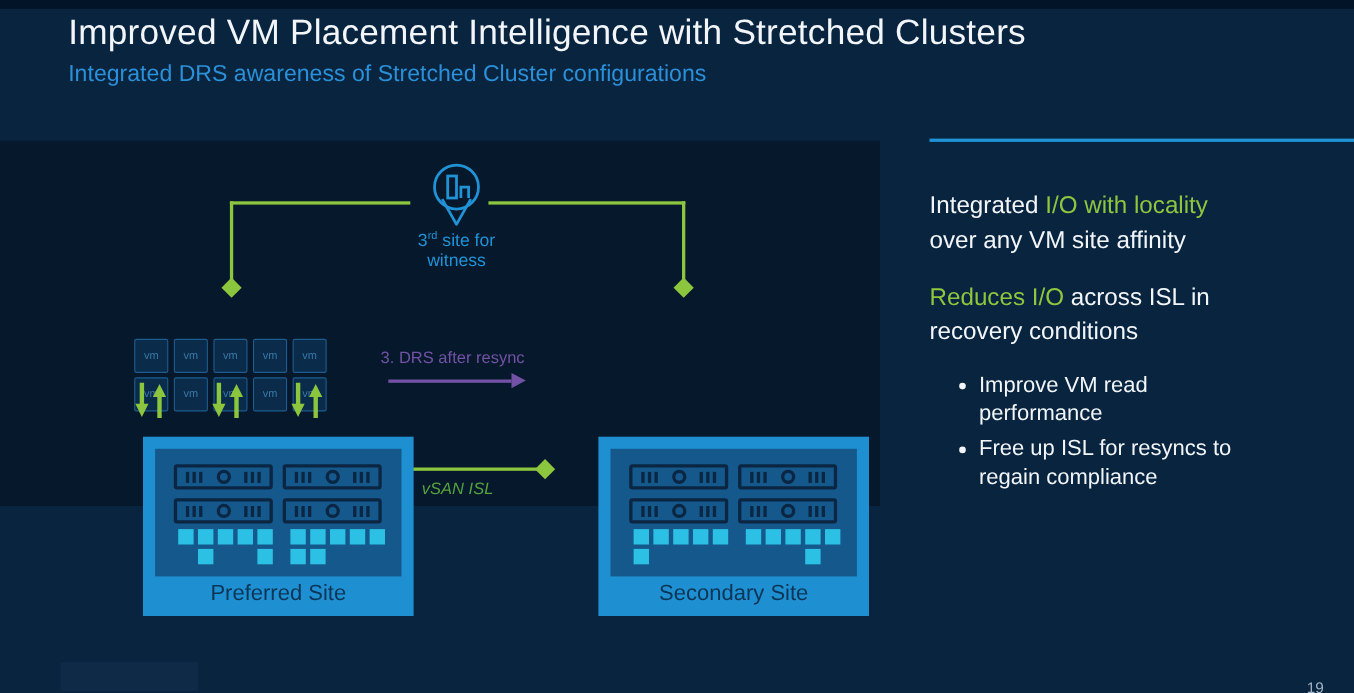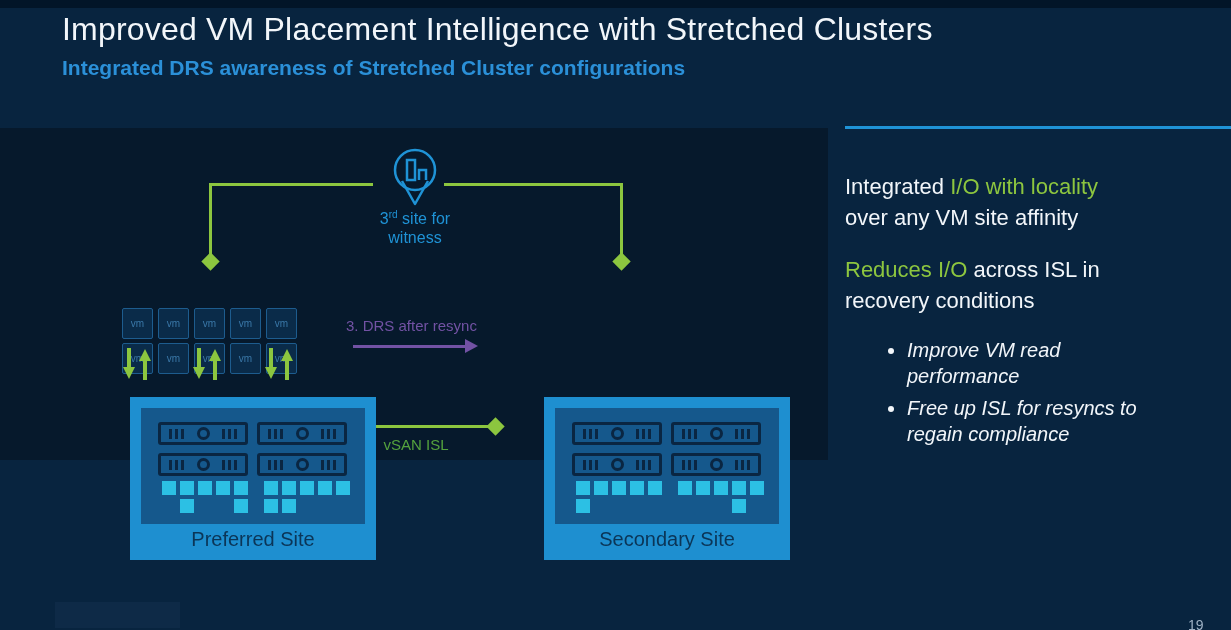--- a/index.html
+++ b/index.html
@@ -7,23 +7,23 @@
     --site-blue:#1e8fd0; --site-inner-blue:#15588c; --navy-dark:#0a2642;
     --green:#8cc63f; --green-text:#8dc63f; --green-dark:#54a23d; --purple:#7252a4;
     --cyan:#2cc0e4; --white-text:#f2f6fa; --vm-border:#1d5c8e; --vm-fill:#0a2b49;
     --vm-text:#3a78a8; --site-label:#0b3557;
   }
   html,body{margin:0;padding:0;background:#000;}
   .slide{position:relative;width:1231px;height:630px;background:var(--bg);overflow:hidden;
          font-family:"Liberation Sans",sans-serif;}
   .top-edge{position:absolute;left:0;top:0;width:100%;height:8px;background:#021528;}
   .title{position:absolute;left:62px;top:11px;font-size:32px;font-weight:400;color:var(--white-text);letter-spacing:.2px;}
-  .subtitle{position:absolute;left:62px;top:56px;font-size:21px;font-weight:700;color:var(--subtitle-blue);}
-
-  .dpanel{position:absolute;left:0;top:128px;width:800px;height:332px;background:var(--panel);padding-left:28px;}
+  .subtitle{position:absolute;left:62px;top:56px;font-size:21px;font-weight:400;color:var(--subtitle-blue);}
+
+  .dpanel{position:absolute;left:0;top:128px;width:800px;height:332px;background:var(--panel);}
 
   .witness-pin{position:absolute;left:385px;top:16px;color:var(--accent-blue);}
   .witness-text{position:absolute;left:340px;top:77px;width:150px;text-align:center;
                 color:var(--accent-blue);font-size:16px;line-height:19px;}
   .witness-text sup{font-size:10px;}
 
   .hline,.vline{position:absolute;background:var(--green);}
   .hline{height:3px;} .vline{width:3px;}
   .conn-l-h{left:209px;top:55px;width:164px;}
   .conn-r-h{left:444px;top:55px;width:179px;}
@@ -42,21 +42,21 @@
   .sync{position:absolute;top:218px;color:var(--green);}
   .sync-1{left:119px;} .sync-2{left:189px;} .sync-3{left:261px;}
 
   .drs-label{position:absolute;left:346px;top:189px;width:150px;font-size:15px;color:var(--purple);}
   .drs-line{position:absolute;left:353px;top:217px;width:112px;height:3px;background:var(--purple);}
   .drs-head{position:absolute;left:465px;top:211px;width:0;height:0;
             border-left:13px solid var(--purple);border-top:7px solid transparent;border-bottom:7px solid transparent;}
 
   .isl-line{position:absolute;left:332px;top:297px;width:168px;height:3px;background:var(--green);}
   .isl-label{position:absolute;left:352px;top:308px;width:128px;text-align:center;
-             font-size:15px;color:var(--green-dark);}
+             font-size:15px;color:var(--green-dark);font-style:italic;}
 
   .site{position:absolute;top:269px;width:246px;height:163px;background:var(--site-blue);margin-left:44px;}
   .site-a{left:86px;} .site-b{left:500px;}
   .site-inner{position:absolute;left:11px;top:11px;width:224px;height:116px;background:var(--site-inner-blue);}
   .racks{position:absolute;left:17px;top:14px;display:grid;grid-template-columns:repeat(2,90px);gap:8px 9px;}
   .rack{height:23px;border:3px solid var(--navy-dark);border-radius:3px;box-sizing:border-box;
         display:flex;align-items:center;justify-content:space-between;padding:0 8px;}
   .rack .bars{display:flex;gap:3px;}
   .rack .bars i{display:block;width:3px;height:10px;background:var(--navy-dark);}
   .rack .ring{width:7px;height:7px;border:3px solid var(--navy-dark);border-radius:50%;}
@@ -65,21 +65,21 @@
   .disk{position:absolute;width:14px;height:14px;background:var(--cyan);}
   .site-label{position:absolute;left:0;right:0;bottom:9px;text-align:center;
               font-size:20px;color:var(--site-label);font-weight:500;}
 
   .rule{position:absolute;left:845px;top:126px;width:386px;height:3px;background:var(--accent-blue);}
   .notes{position:absolute;left:845px;top:171px;width:330px;font-size:22px;line-height:31px;color:var(--white-text);}
   .note-p{margin:0 0 21px 0;}
   .note-line{display:block;}
   .seg-white{color:var(--white-text);} .seg-green{color:var(--green-text);}
   .notes ul{margin:2px 0 0 0;padding-left:45px;font-size:20px;line-height:26px;}
-  .notes li{margin:0 0 6px 17px;white-space:pre-line;font-style:italic;}
+  .notes li{margin:0 0 6px 0;white-space:pre-line;}
 
   .watermark{position:absolute;left:55px;top:602px;width:125px;height:26px;background:rgba(120,160,200,.06);}
   .pagenum{position:absolute;left:1188px;top:617px;font-size:14px;color:#9fb2c5;}
 </style>
 </head>
 <body>
 
 <div class="slide">
   <div class="top-edge"></div>
   <div class="title">Improved VM Placement Intelligence with Stretched Clusters</div>

